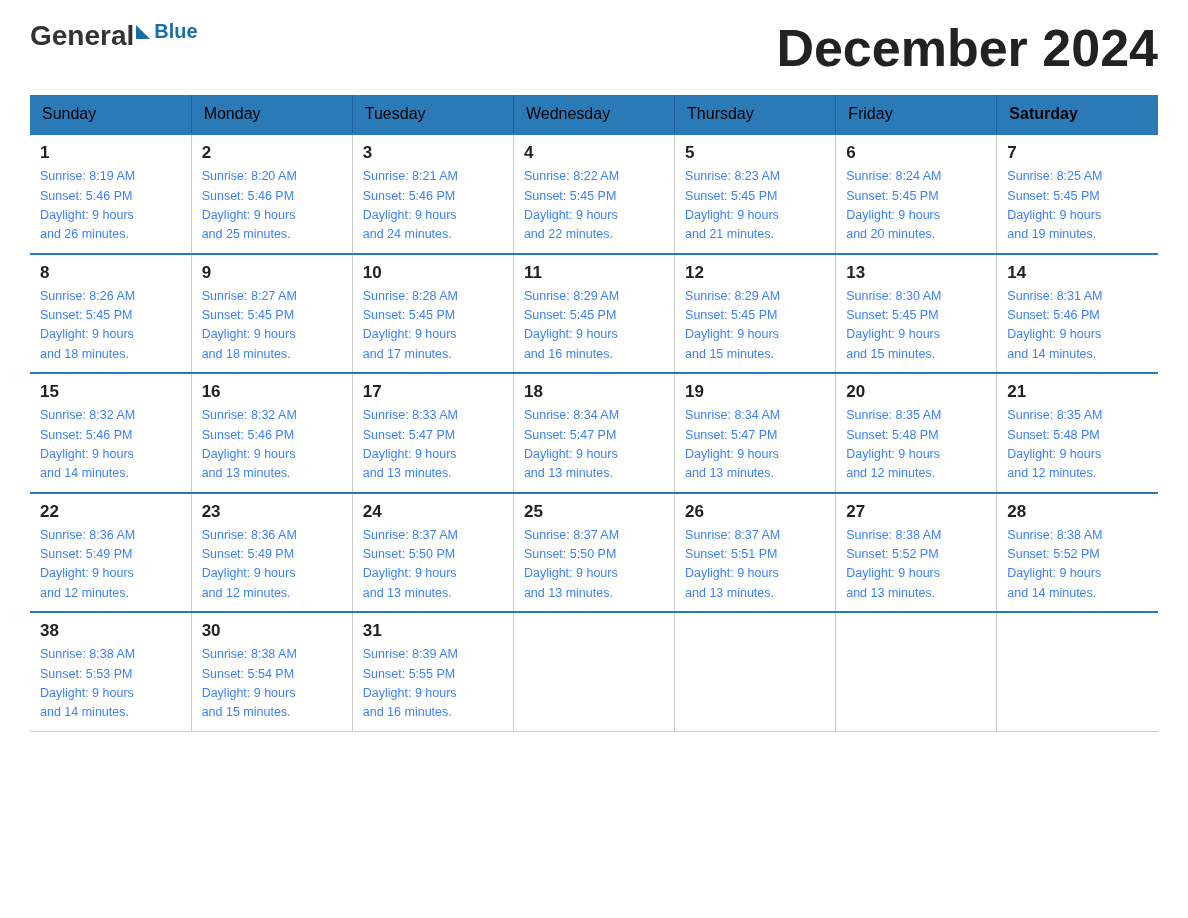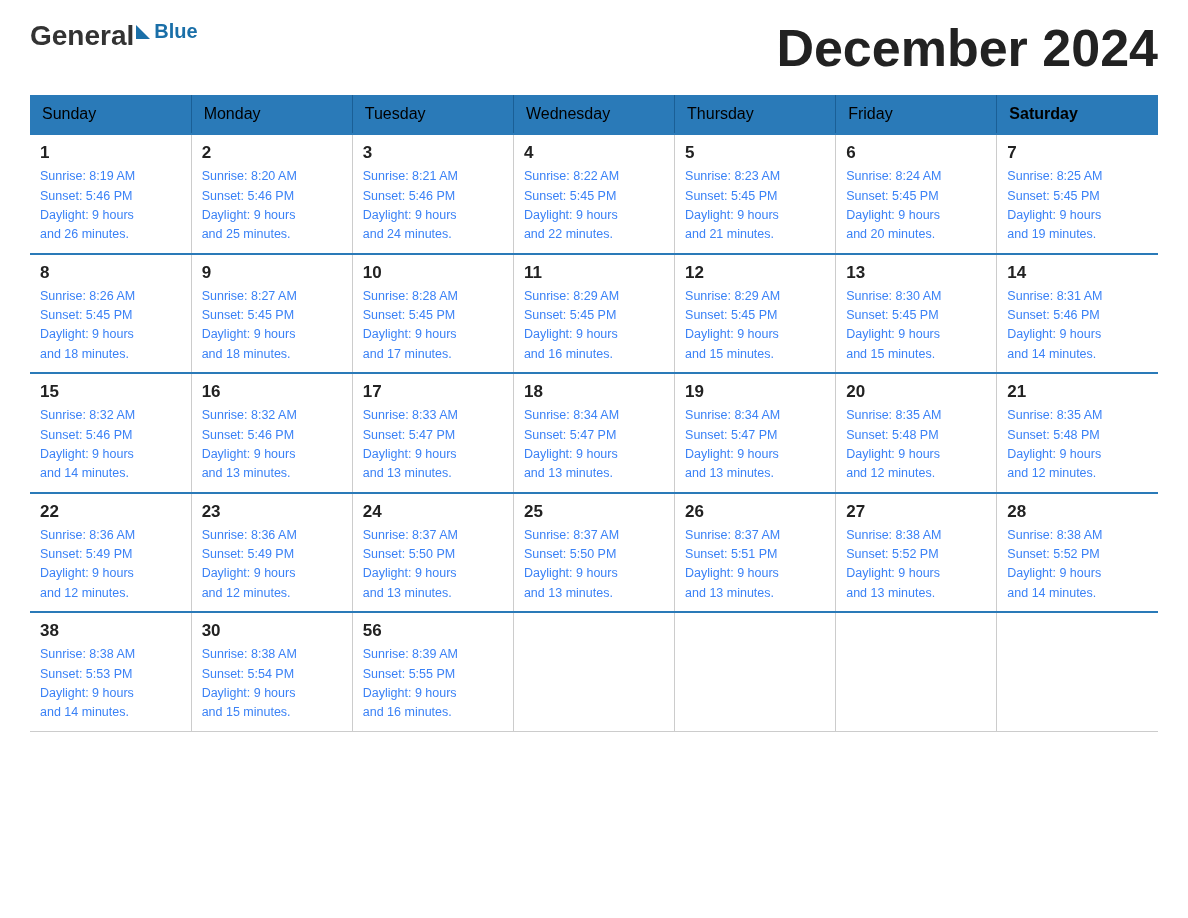--- a/index.html
+++ b/index.html
@@ -256,21 +256,21 @@
       <tr>
         <td>
         <span class="day-number">38</span>
         <span class="day-info">Sunrise: 8:38 AM<br>Sunset: 5:53 PM<br>Daylight: 9 hours<br>and 14 minutes.</span>
       </td>
         <td>
         <span class="day-number">30</span>
         <span class="day-info">Sunrise: 8:38 AM<br>Sunset: 5:54 PM<br>Daylight: 9 hours<br>and 15 minutes.</span>
       </td>
         <td>
-        <span class="day-number">56</span>
+        <span class="day-number">31</span>
         <span class="day-info">Sunrise: 8:39 AM<br>Sunset: 5:55 PM<br>Daylight: 9 hours<br>and 16 minutes.</span>
       </td>
         <td class="empty-cell"></td>
         <td class="empty-cell"></td>
         <td class="empty-cell"></td>
         <td class="empty-cell"></td>
       </tr>
     </tbody>
 </table>
 

